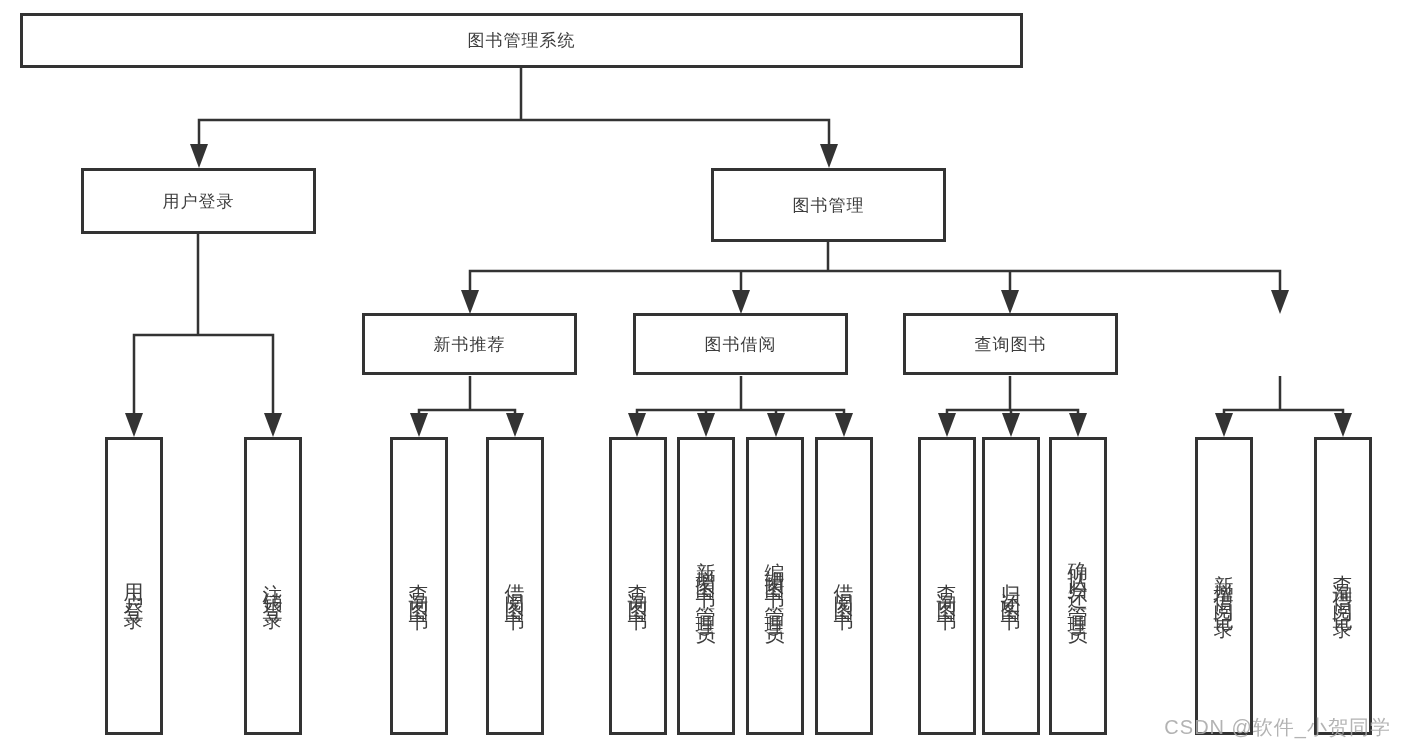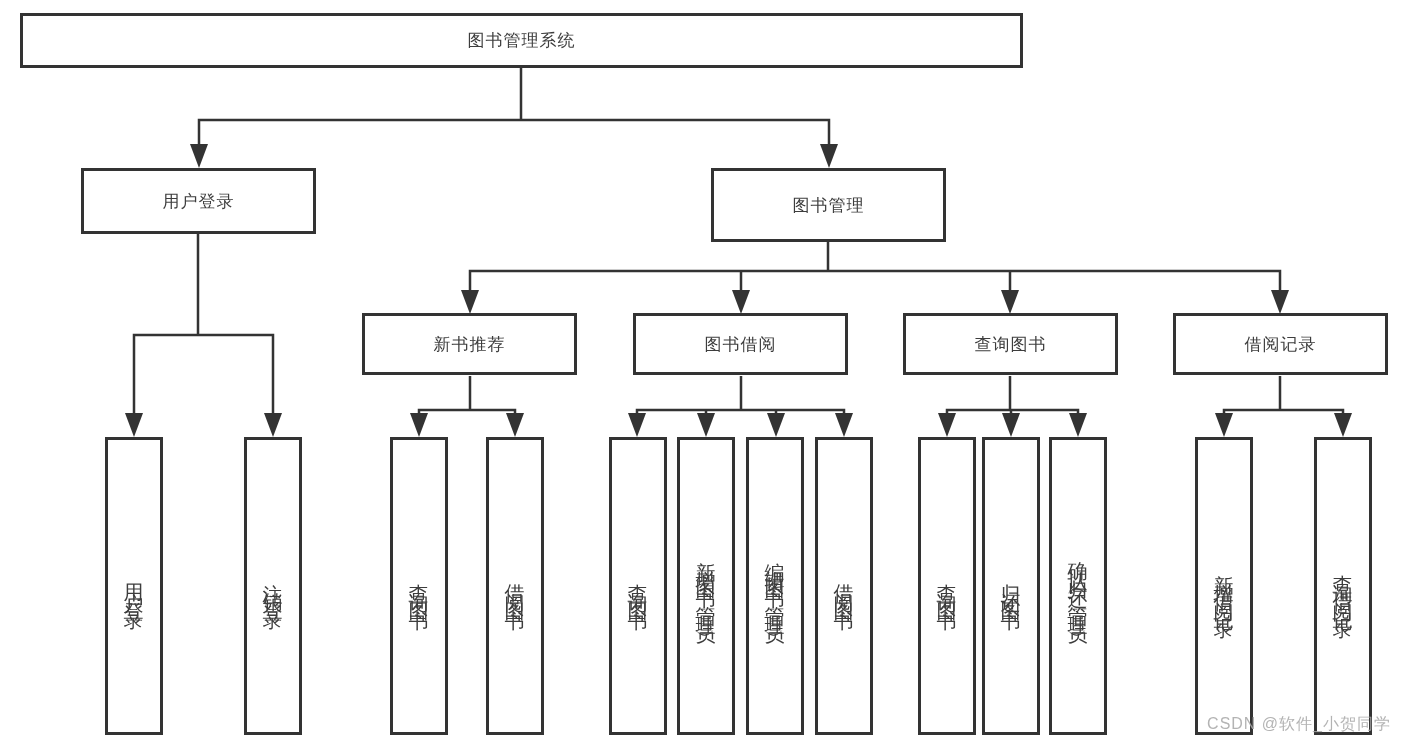--- a/index.html
+++ b/index.html
@@ -47,21 +47,21 @@
   .n-record {left:1173px;}
   .leaf     {top:437px;width:58px;height:298px;}
   .lf-0{left:105px;} .lf-1{left:244px;}
   .lf-2{left:390px;} .lf-3{left:486px;}
   .lf-4{left:609px;} .lf-5{left:677px;} .lf-6{left:746px;} .lf-7{left:815px;}
   .lf-8{left:918px;} .lf-9{left:982px;} .lf-10{left:1049px;}
   .lf-11{left:1195px;} .lf-12{left:1314px;}
   #watermark{
     position:absolute;
     top:714px;right:14px;
-    font-size:16px;
+    font-size:20px;
     letter-spacing:1px;
     color:rgba(168,168,168,0.88);
     z-index:3;
     white-space:nowrap;
   }
 </style>
 </head>
 <body>
 
 <div id="stage">
@@ -100,23 +100,20 @@
 
   <div class="box lvl3 n-newbook">
     <span class="hlabel">新书推荐</span>
   </div>
   <div class="box lvl3 n-borrow">
     <span class="hlabel">图书借阅</span>
   </div>
   <div class="box lvl3 n-current">
     <span class="hlabel">查询图书</span>
   </div>
-  <div class="box lvl3 n-record">
-    <span class="hlabel">借阅记录</span>
-  </div>
 
   <div class="box leaf lf-0">
     <span class="vlabel">用户登录</span>
   </div>
   <div class="box leaf lf-1">
     <span class="vlabel">注销登录</span>
   </div>
   <div class="box leaf lf-2">
     <span class="vlabel">查询图书</span>
   </div>

